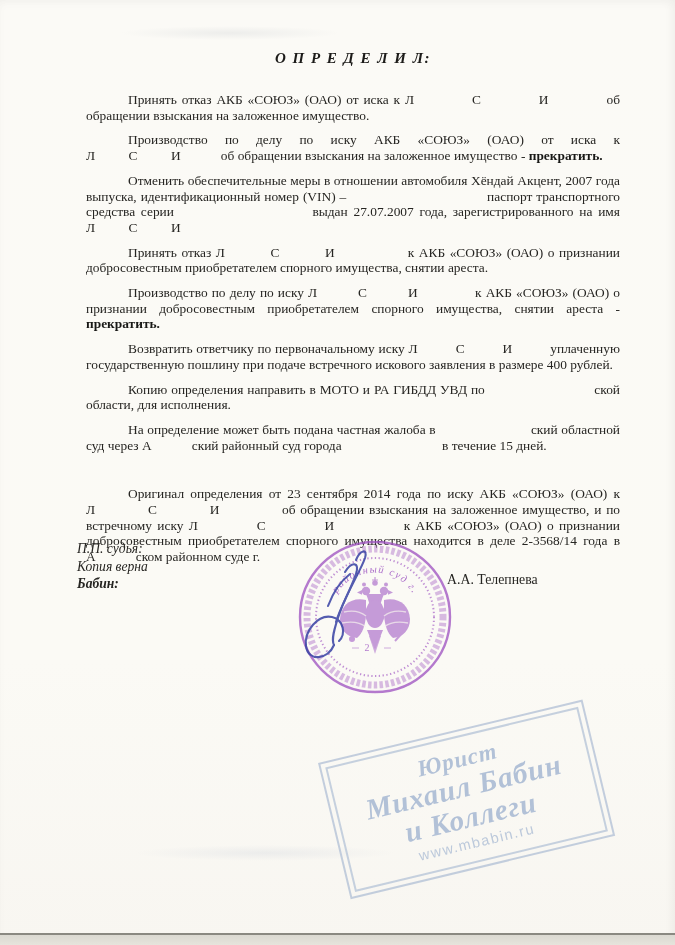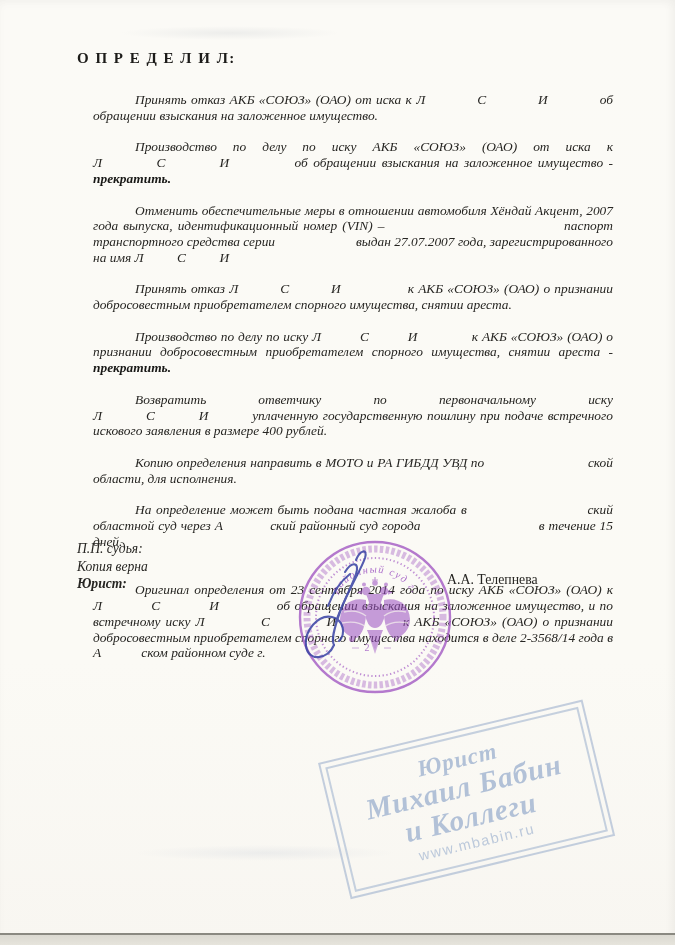--- a/index.html
+++ b/index.html
@@ -4,27 +4,26 @@
 <style>
   html,body{margin:0;padding:0;background:#888;}
   .page{
     position:relative;width:675px;height:945px;margin:0 auto;overflow:hidden;
     background:linear-gradient(180deg,#fbfaf6 0%,#fbfaf5 70%,#f8f6f1 100%);
     box-shadow:inset -4px 0 8px rgba(0,0,0,.035), inset 0 4px 8px rgba(0,0,0,.02);
     font-family:"Liberation Serif", serif;color:#262522;
   }
   .content{position:absolute;left:77px;top:50px;width:552px;}
   .ruling-title{
-    margin:0 0 25px 0;font-size:15px;font-weight:bold;
-    letter-spacing:1.5px;color:#1c1b19;
+    margin:0 0 25px 0;text-align:center;font-size:15px;font-weight:bold;
+    letter-spacing:1.5px;color:#1c1b19;font-style:italic;
   }
   .para{
-    margin:16px;font-size:13.4px;line-height:15.7px;text-align:justify;
+    margin:9px;font-size:13.4px;line-height:15.7px;text-align:justify;
     text-indent:42px;
-    font-style:italic;
   }
   .para b{font-weight:bold;color:#181816;}
   .note{margin-top:33px;}
   .sig-block{
     position:absolute;left:77px;top:540px;font-size:13.6px;line-height:17.5px;font-style:italic;
   }
   .sig-block .bold{font-weight:bold;}
   .judge-name{
     position:absolute;left:447px;top:572px;font-size:13.8px;font-weight:normal;
   }
@@ -73,21 +72,21 @@
     <p class="para"><span>Возвратить ответчику по первоначальному иску Л&nbsp;&nbsp;&nbsp;&nbsp;&nbsp;&nbsp;&nbsp;&nbsp;&nbsp;&nbsp;С&nbsp;&nbsp;&nbsp;&nbsp;&nbsp;&nbsp;&nbsp;&nbsp;&nbsp;&nbsp;И&nbsp;&nbsp;&nbsp;&nbsp;&nbsp;&nbsp;&nbsp;&nbsp;&nbsp;&nbsp;уплаченную государственную пошлину при подаче встречного искового заявления в размере 400 рублей.</span><b></b></p>
     <p class="para"><span>Копию определения направить в МОТО и РА ГИБДД УВД по&nbsp;&nbsp;&nbsp;&nbsp;&nbsp;&nbsp;&nbsp;&nbsp;&nbsp;&nbsp;&nbsp;&nbsp;&nbsp;&nbsp;&nbsp;&nbsp;&nbsp;&nbsp;&nbsp;&nbsp;&nbsp;&nbsp;&nbsp;&nbsp;&nbsp;&nbsp;&nbsp;&nbsp;ской области, для исполнения.</span><b></b></p>
     <p class="para"><span>На определение может быть подана частная жалоба в&nbsp;&nbsp;&nbsp;&nbsp;&nbsp;&nbsp;&nbsp;&nbsp;&nbsp;&nbsp;&nbsp;&nbsp;&nbsp;&nbsp;&nbsp;&nbsp;&nbsp;&nbsp;&nbsp;&nbsp;&nbsp;&nbsp;&nbsp;&nbsp;&nbsp;&nbsp;ский областной суд через А&nbsp;&nbsp;&nbsp;&nbsp;&nbsp;&nbsp;&nbsp;&nbsp;&nbsp;&nbsp;&nbsp;&nbsp;ский районный суд города&nbsp;&nbsp;&nbsp;&nbsp;&nbsp;&nbsp;&nbsp;&nbsp;&nbsp;&nbsp;&nbsp;&nbsp;&nbsp;&nbsp;&nbsp;&nbsp;&nbsp;&nbsp;&nbsp;&nbsp;&nbsp;&nbsp;&nbsp;&nbsp;&nbsp;&nbsp;&nbsp;&nbsp;&nbsp;&nbsp;в течение 15 дней.</span><b></b></p>
 
     <p class="para note">Оригинал определения от 23 сентября 2014 года по иску АКБ «СОЮЗ» (ОАО) к Л&nbsp;&nbsp;&nbsp;&nbsp;&nbsp;&nbsp;&nbsp;&nbsp;&nbsp;&nbsp;&nbsp;С&nbsp;&nbsp;&nbsp;&nbsp;&nbsp;&nbsp;&nbsp;&nbsp;&nbsp;&nbsp;&nbsp;И&nbsp;&nbsp;&nbsp;&nbsp;&nbsp;&nbsp;&nbsp;&nbsp;&nbsp;&nbsp;&nbsp;&nbsp;&nbsp;об обращении взыскания на заложенное имущество, и по встречному иску Л&nbsp;&nbsp;&nbsp;&nbsp;&nbsp;&nbsp;&nbsp;&nbsp;&nbsp;&nbsp;&nbsp;С&nbsp;&nbsp;&nbsp;&nbsp;&nbsp;&nbsp;&nbsp;&nbsp;&nbsp;&nbsp;&nbsp;И&nbsp;&nbsp;&nbsp;&nbsp;&nbsp;&nbsp;&nbsp;&nbsp;&nbsp;&nbsp;&nbsp;&nbsp;&nbsp;к АКБ «СОЮЗ» (ОАО) о признании добросовестным приобретателем спорного имущества находится в деле 2-3568/14 года в А&nbsp;&nbsp;&nbsp;&nbsp;&nbsp;&nbsp;&nbsp;&nbsp;&nbsp;&nbsp;&nbsp;&nbsp;ском районном суде г.</p>
   </div>
 
   <div class="sig-block">
     <div>П.П. судья:</div>
     <div>Копия верна</div>
-    <div class="bold">Юрист:</div>
+    <div class="bold">Бабин:</div>
   </div>
 
   <div class="judge-name">А.А. Телепнева</div>
 
   <svg class="stamp-svg" viewBox="0 0 158 158">
     <defs>
       <filter id="blur1" x="-10%" y="-10%" width="120%" height="120%">
         <feGaussianBlur stdDeviation="0.45"></feGaussianBlur>
       </filter>
       <path id="ringArc" d="M 38,61 A 45,45 0 0 1 120,61" fill="none"></path>

